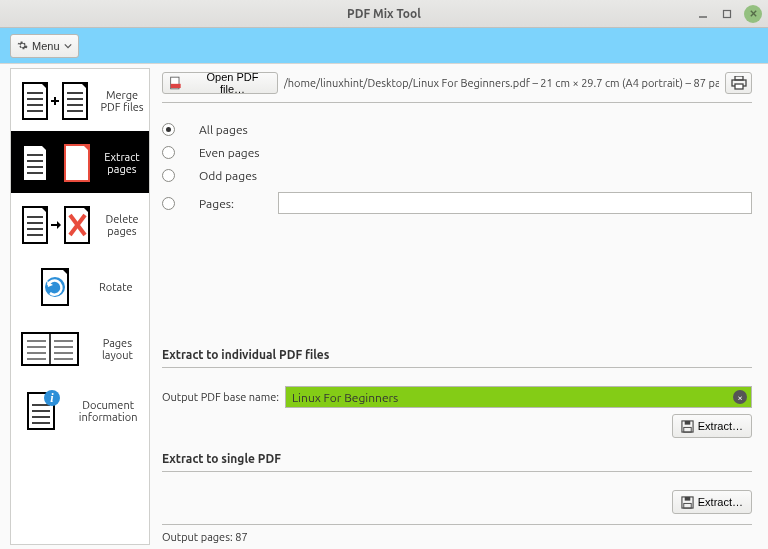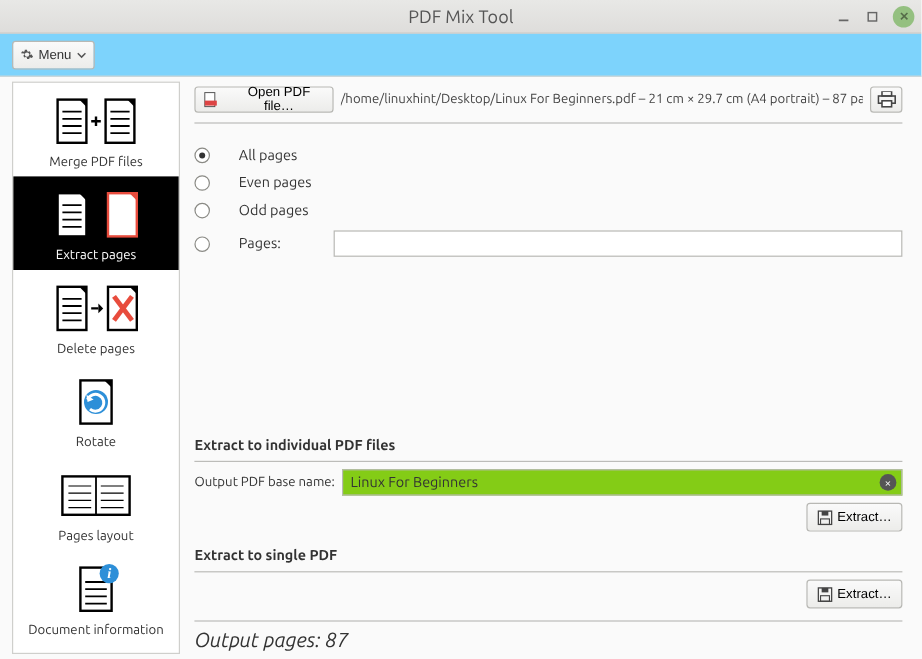--- a/index.html
+++ b/index.html
@@ -14,21 +14,21 @@
     }
     .titlebar {
       height: 28px;
       background: linear-gradient(#e8e8e6, #dedddb);
       border-bottom: 1px solid #c0c0bd;
       display: flex;
       align-items: center;
       justify-content: center;
       position: relative;
     }
-    .title-text { font-weight: 400; color: #555; font-size: 15px; }
+    .title-text { font-weight: 700; color: #555; font-size: 12px; }
     .win-controls {
       position: absolute;
       right: 6px;
       display: flex;
       gap: 10px;
       align-items: center;
     }
     .win-btn { width: 14px; height: 14px; display: flex; align-items: center; justify-content: center; color: #666; cursor: pointer; }
     .win-close {
       width: 18px; height: 18px; border-radius: 50%;
@@ -71,21 +71,21 @@
     }
     .sidebar {
       width: 140px;
       height: 100%;
       background: #fff;
       border: 1px solid #cfcfcc;
       overflow-y: hidden;
     }
     .side-item {
       display: flex;
-      flex-direction: column;
+      flex-direction: row;
       align-items: center;
       padding: 8px 4px 6px;
       gap: 4px;
       cursor: pointer;
       font-size: 11px;
       text-align: center;
     }
     .side-item.selected {
       background: #000000;
       color: #fff;
@@ -171,21 +171,21 @@
     }
 
     .bottom-area {
       margin-top: auto;
     }
     .section-hdr {
       font-weight: bold;
       font-size: 12px;
       padding: 4px 0 6px;
       border-bottom: 1px solid #bcbcb9;
-      margin-bottom: 6px;
+      margin-bottom: 18px;
     }
     .basename-row {
       display: flex;
       align-items: center;
       gap: 6px;
       margin-bottom: 6px;
       font-size: 11px;
     }
     .basename-input {
       flex: 1;
@@ -218,22 +218,21 @@
       border-radius: 3px;
       display: flex;
       align-items: center;
       gap: 4px;
       cursor: pointer;
       font-size: 11px;
     }
     .footer {
       border-top: 1px solid #bcbcb9;
       padding-top: 6px;
-      font-size: 17px;
-      font-style: italic;
+      font-size: 11px;
     }
     svg { display: block; }
   </style>
 </head>
 <body>
 
 <div class="titlebar">
   <span class="title-text">PDF Mix Tool</span>
   <div class="win-controls">
     <div class="win-btn">

